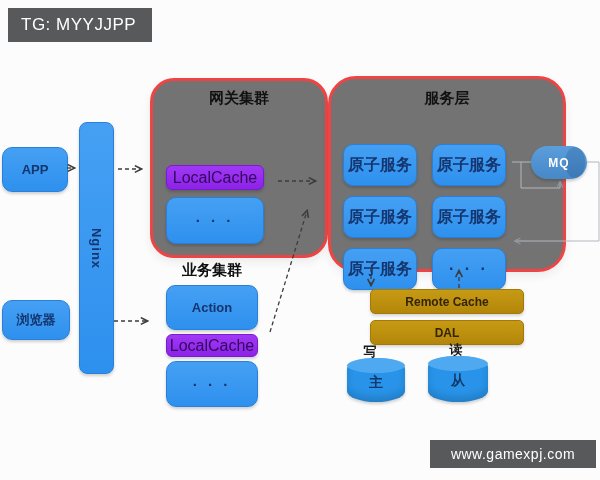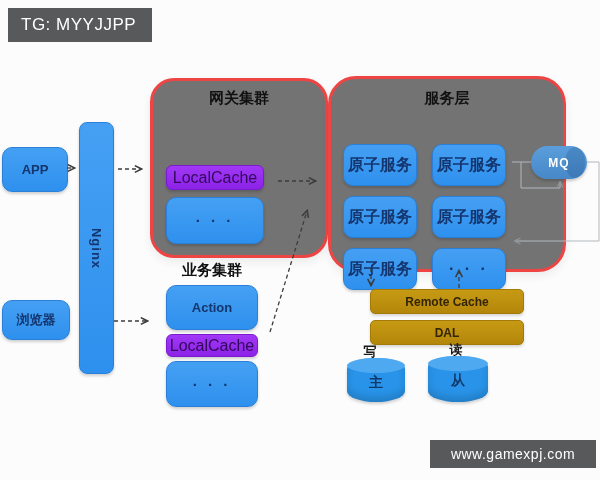--- a/index.html
+++ b/index.html
@@ -52,21 +52,21 @@
   }
   #app-node{left:2px;top:147px;width:64px;height:43px;}
   #browser-node{left:2px;top:300px;width:66px;height:38px;}
   #nginx-node{left:79px;top:122px;width:33px;height:250px;border-radius:8px;}
   #nginx-node span{transform:rotate(90deg);white-space:nowrap;letter-spacing:1px;font-size:13px;}
   #gateway-panel{left:150px;top:78px;width:124px;height:174px;}
   #gw-api{left:13px;top:34px;width:96px;height:42px;}
   #gw-lc{left:13px;top:84px;width:96px;height:23px;}
   #gw-more{left:13px;top:116px;width:96px;height:45px;}
   #business-title{left:150px;top:261px;width:124px;}
-  #biz-action{left:166px;top:285px;width:90px;height:43px;}
+  #biz-action{left:166px;top:285px;width:90px;height:43px;border-radius:9px;}
   #biz-lc{left:166px;top:334px;width:90px;height:21px;}
   #biz-more{left:166px;top:361px;width:90px;height:44px;}
   #service-panel{left:328px;top:76px;width:184px;height:190px;border-radius:28px;}
   .svc{width:72px;height:40px;font-size:16px;margin-top:33px;}
   #svc1{left:12px;top:32px;} #svc2{left:101px;top:32px;}
   #svc3{left:12px;top:84px;} #svc4{left:101px;top:84px;}
   #svc5{left:12px;top:136px;} #svc6{left:101px;top:136px;}
   
   #mq-node{
     left:531px;top:146px;width:56px;height:33px;border-radius:17px;

